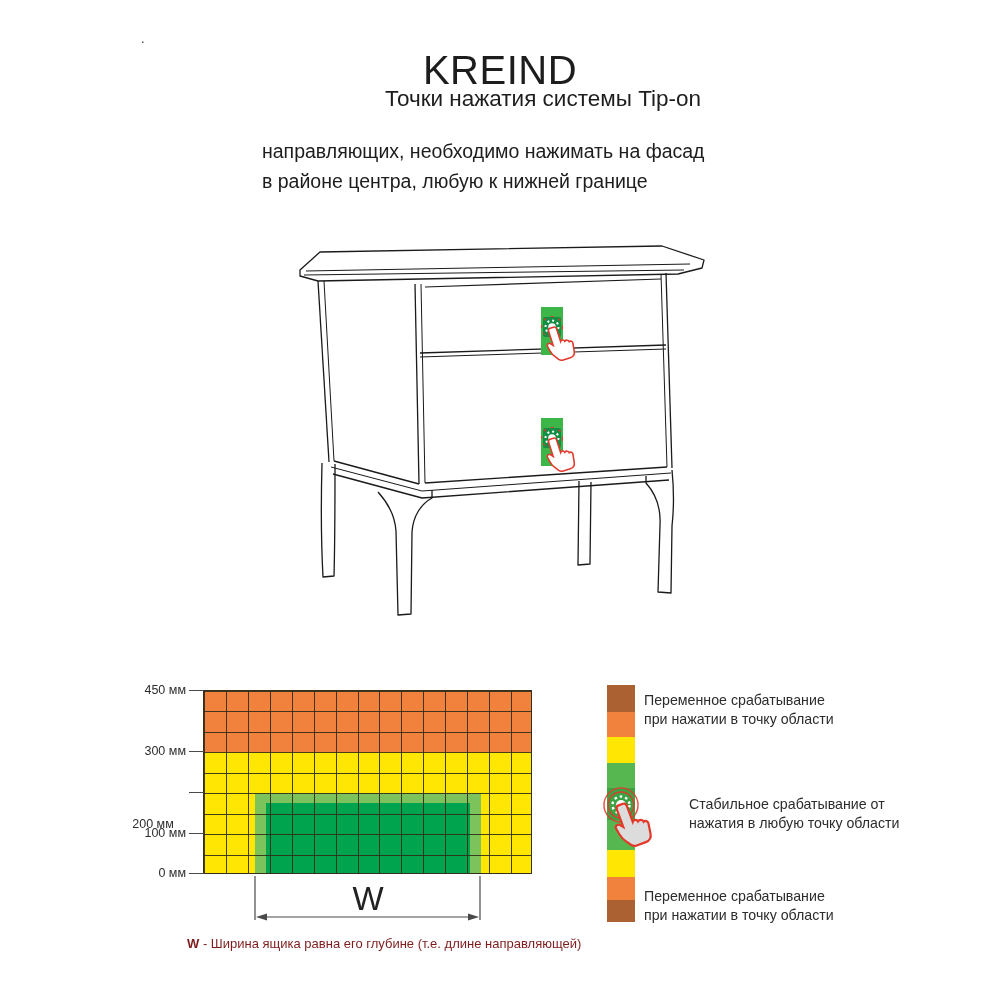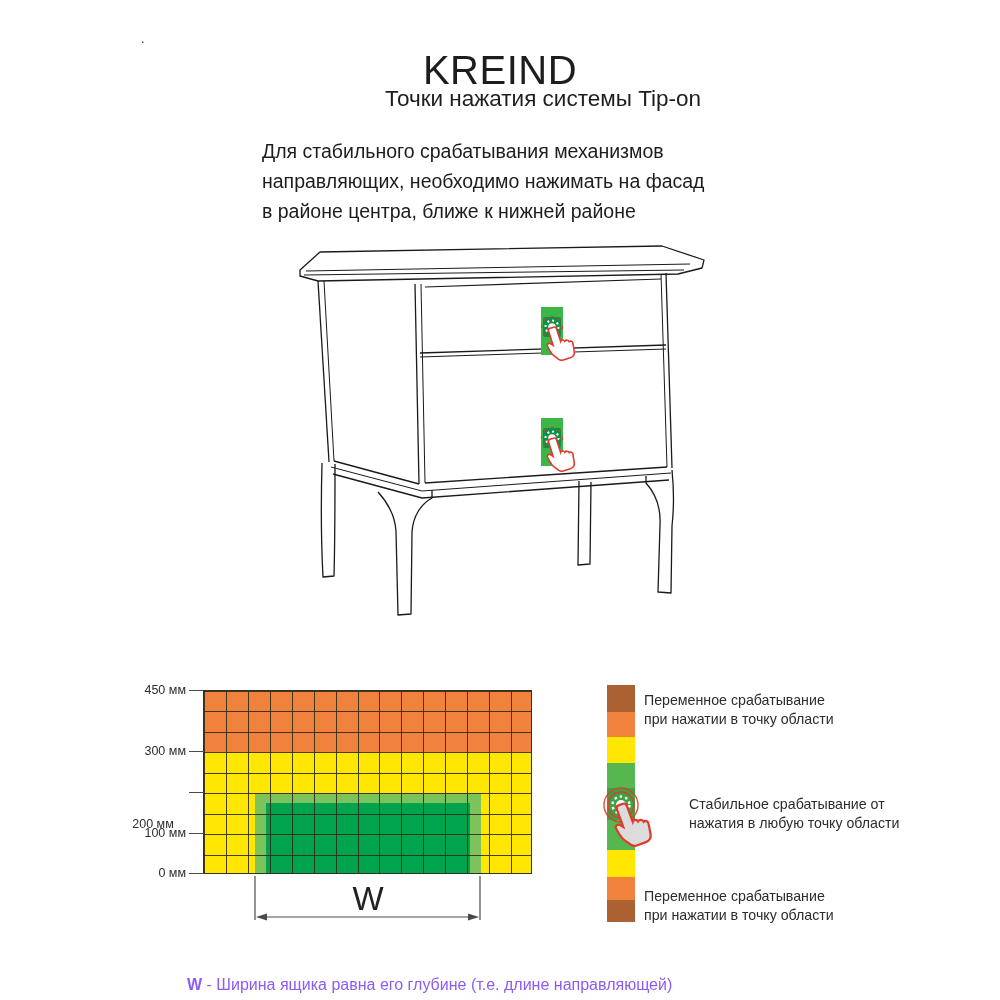--- a/index.html
+++ b/index.html
@@ -14,41 +14,40 @@
   
   .grid{left:203px;top:690px;width:329px;height:184px;border:1px solid #35301c;box-sizing:border-box;}
   .band{position:absolute;left:0;width:100%;}
   .gridlines{position:absolute;inset:0;
     background-image:
       repeating-linear-gradient(to right, rgba(48,44,24,.9) 0, rgba(48,44,24,.9) 1px, transparent 1px, transparent 21.93px),
       repeating-linear-gradient(to bottom, rgba(48,44,24,.9) 0, rgba(48,44,24,.9) 1px, transparent 1px, transparent 20.44px);}
   .tick{width:15px;height:1px;background:#4a4a4a;}
   .ticklabel{width:66px;text-align:right;font-size:12.5px;color:#2e2e2e;}
   .wbig{left:330px;top:880px;width:76px;text-align:center;font-size:33px;color:#222;}
-  .caption{left:187px;top:936px;font-size:16px;color:#8b5cf6;margin-top:40px;}
+  .caption{left:187px;top:936px;font-size:13px;color:#7f1d1d;}
   .caption b{font-weight:700;}
   
   .legendbar{left:607px;top:685px;width:28px;}
   .legendbar div{width:28px;}
   .ltext{font-size:14.2px;line-height:18.5px;color:#2c2c2c;}
   svg{position:absolute;overflow:visible;}
 </style>
 </head>
 <body>
 
 <div class="page">
 
   <span class="abs stray">.</span>
 
   <div class="abs brand">KREIND</div>
   <div class="abs subtitle">Точки нажатия системы Tip-on</div>
   <div class="abs intro">
-    <div>Для стабильного срабатывания механизмов</div>
     <div>направляющих, необходимо нажимать на фасад</div>
-    <div>в районе центра, ближе к нижней районе</div>
+    <div>в районе центра, любую к нижней границе</div>
   </div>
 
   <svg style="left:238px;top:240px;" width="490" height="392" viewBox="0 0 490 392">
     <defs>
       <path id="hand-shape" d="M13.5,2.5 C11.6,2.5 10.6,4 10.6,6 L10.6,24.5 L8.2,21.6 C6.4,19.4 2.8,20.6 3.3,23.5 L4.4,29.6 C5,33.2 6.6,36.6 8.8,39.6 L11.8,43.8 C13,45.4 15,46.4 17,46.4 L26.6,46.4 C30.4,46.4 33.3,44 33.9,40.2 L35.5,29.8 C35.9,27.2 33.6,25.6 31.6,26.5 C31.5,23.7 28.3,22.7 26.4,24.2 C25.9,21.4 22.6,20.9 21.2,22.8 L21.2,6 C21.2,4 20.2,2.5 18.3,2.5 Z"></path>
     </defs>
     <g stroke="#1a1a1a" stroke-width="1.3" fill="none" stroke-linejoin="round">
 
       <path d="M62,30 L82,12 L424,6 L466,20 L464,28 L440,34 L80,41 L62,36 Z"></path>
       <path d="M68,31 L452,24" stroke-width="1"></path>

